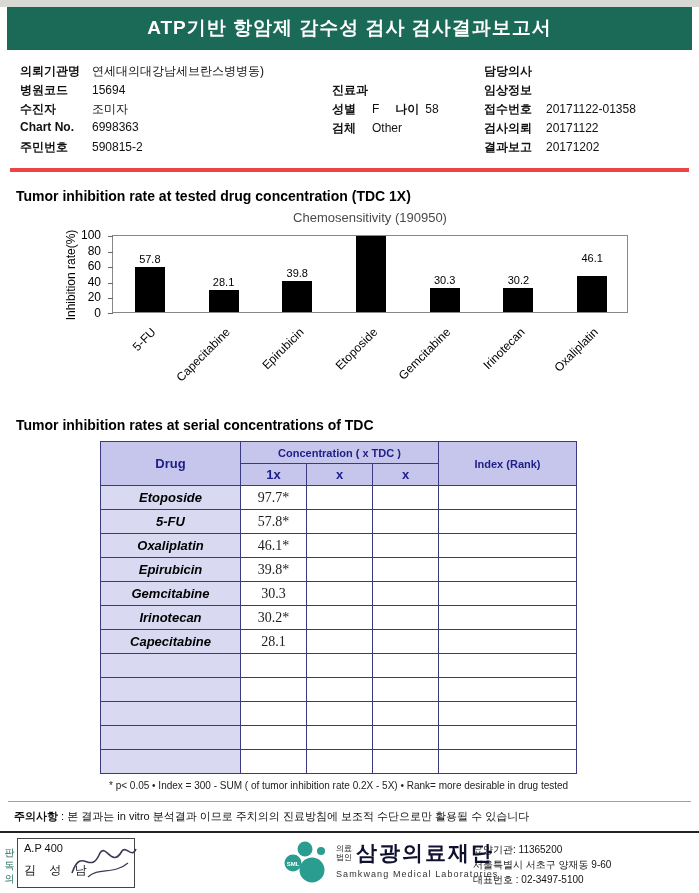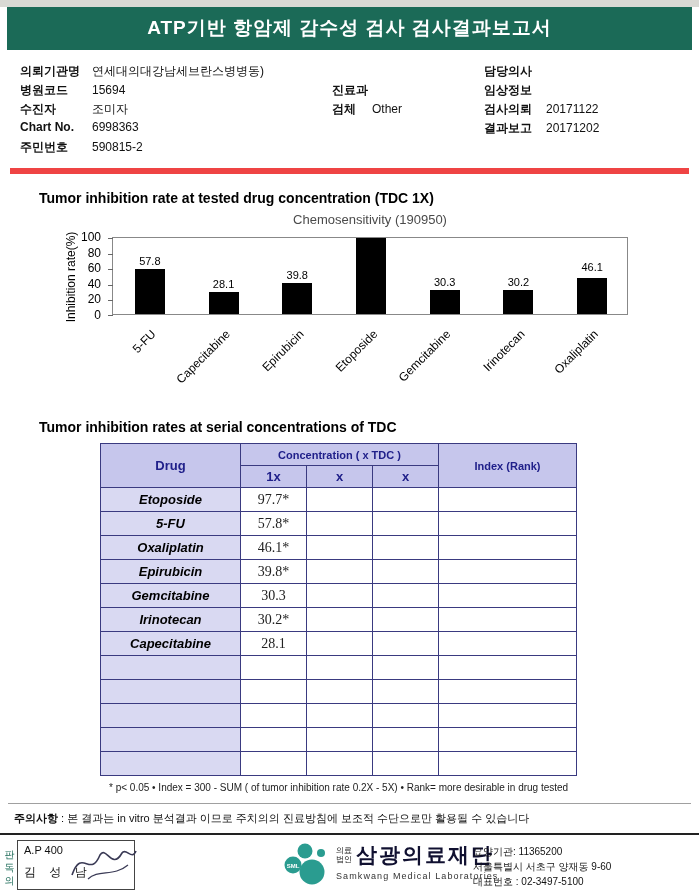--- a/index.html
+++ b/index.html
@@ -5,34 +5,34 @@
   * { box-sizing: border-box; }
   body { margin:0; background:#fff; font-family:"Liberation Sans", sans-serif; color:#111; }
   .page { width:699px; height:893px; position:relative; background:#fff; overflow:hidden; }
   .topstrip { height:7px; background:#d9d9d4; }
 
   
   .banner { margin:0 7px; background:#1b6a57; color:#fff; text-align:center;
             padding:8px 0 9px; font-size:19px; font-weight:bold; letter-spacing:1px; }
 
   
-  .info { display:flex; margin:5px 10px 0; padding:8px 10px 10px; border-bottom:6px solid #ef4444; font-size:12px; }
+  .info { display:flex; margin:5px 10px 0; padding:8px 10px 10px; border-bottom:4px solid #ef4444; font-size:12px; }
   .col-left { width:312px; }
   .col-middle { width:152px; padding-top:19px; }
   .col-right { flex:1; }
   .info-row { display:flex; min-height:19px; align-items:baseline; }
   .info-label { font-weight:bold; white-space:nowrap; }
   .col-left  .info-label { min-width:72px; }
   .col-middle .info-label { min-width:40px; }
   .col-right .info-label { min-width:62px; }
   .info-label.l2 { min-width:30px; margin-left:16px; }
   .info-value { font-weight:normal; white-space:nowrap; }
 
   
-  .section-title { margin:16px 39px 0; font-size:14px; font-weight:bold; color:#000; }
+  .section-title { margin:16px 16px 0; font-size:14px; font-weight:bold; color:#000; }
 
   
   .chart { margin-top:6px; }
   .chart-title { text-align:center; width:516px; margin-left:112px; font-size:13px; color:#4a4a4a; }
   .chart-area { position:relative; margin-left:112px; width:520px; height:172px; margin-top:4px; }
   .plot { position:absolute; left:0; top:6px; width:516px; height:78px; border:1px solid #888; background:#fff; }
   .bar { position:absolute; bottom:0; width:30px; background:#000; }
   .bar-value { position:absolute; width:44px; text-align:center; font-size:11px; color:#000; }
   .ytickmark { position:absolute; left:-5px; width:5px; height:1px; background:#666; }
   .yticks { position:absolute; left:-40px; top:6px; width:34px; height:78px; }
@@ -109,32 +109,42 @@
           <span class="info-label">주민번호</span>
           <span class="info-value">590815-2</span>
         </div>
       </div>
     <div class="info-col col-middle">
         <div class="info-row">
           <span class="info-label">진료과</span>
           <span class="info-value"></span>
         </div>
         <div class="info-row">
+          <span class="info-label">성별</span>
+          <span class="info-value">F</span>
+          <span class="info-label l2">나이</span>
+          <span class="info-value">58</span>
+        </div>
+        <div class="info-row">
           <span class="info-label">검체</span>
           <span class="info-value">Other</span>
         </div>
       </div>
     <div class="info-col col-right">
         <div class="info-row">
           <span class="info-label">담당의사</span>
           <span class="info-value"></span>
         </div>
         <div class="info-row">
           <span class="info-label">임상정보</span>
           <span class="info-value"></span>
+        </div>
+        <div class="info-row">
+          <span class="info-label">접수번호</span>
+          <span class="info-value">20171122-01358</span>
         </div>
         <div class="info-row">
           <span class="info-label">검사의뢰</span>
           <span class="info-value">20171122</span>
         </div>
         <div class="info-row">
           <span class="info-label">결과보고</span>
           <span class="info-value">20171202</span>
         </div>
       </div>
@@ -167,21 +177,21 @@
           <div class="bar-value" style="left: 88.5714px; bottom: 23.918px;">28.1</div>
           <div class="bar" style="left: 169.286px; height: 31.044px; background: rgb(0, 0, 0);"></div>
           <div class="bar-value" style="left: 162.286px; bottom: 33.044px;">39.8</div>
           <div class="bar" style="left: 243px; height: 76.206px; background: rgb(0, 0, 0);"></div>
           <div class="bar-value" style="left: 236px; bottom: 65px;">97.7</div>
           <div class="bar" style="left: 316.714px; height: 23.634px; background: rgb(0, 0, 0);"></div>
           <div class="bar-value" style="left: 309.714px; bottom: 25.634px;">30.3</div>
           <div class="bar" style="left: 390.429px; height: 23.556px; background: rgb(0, 0, 0);"></div>
           <div class="bar-value" style="left: 383.429px; bottom: 25.556px;">30.2</div>
           <div class="bar" style="left: 464.143px; height: 35.958px; background: rgb(0, 0, 0);"></div>
-          <div class="bar-value" style="left: 457.143px; bottom: 41px;">46.1</div>
+          <div class="bar-value" style="left: 457.143px; bottom: 48px;">46.1</div>
         </div>
       <div class="xlabels" id="xlabels">
           <div class="xlab" style="right: 479.143px;">5-FU</div>
           <div class="xlab" style="right: 405.429px;">Capecitabine</div>
           <div class="xlab" style="right: 331.714px;">Epirubicin</div>
           <div class="xlab" style="right: 258px;">Etoposide</div>
           <div class="xlab" style="right: 184.286px;">Gemcitabine</div>
           <div class="xlab" style="right: 110.571px;">Irinotecan</div>
           <div class="xlab" style="right: 36.8571px;">Oxaliplatin</div>
         </div>

